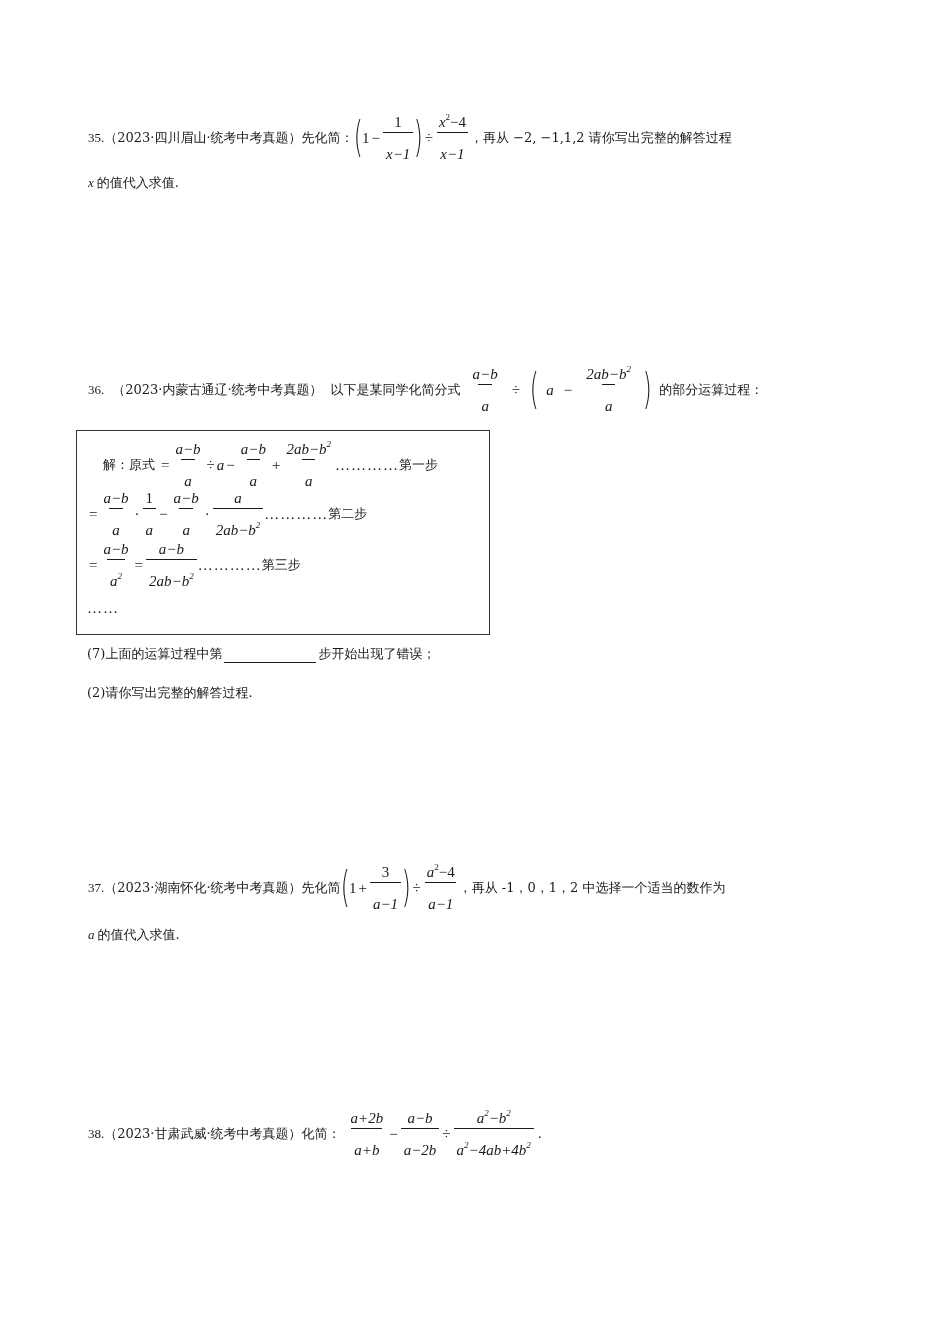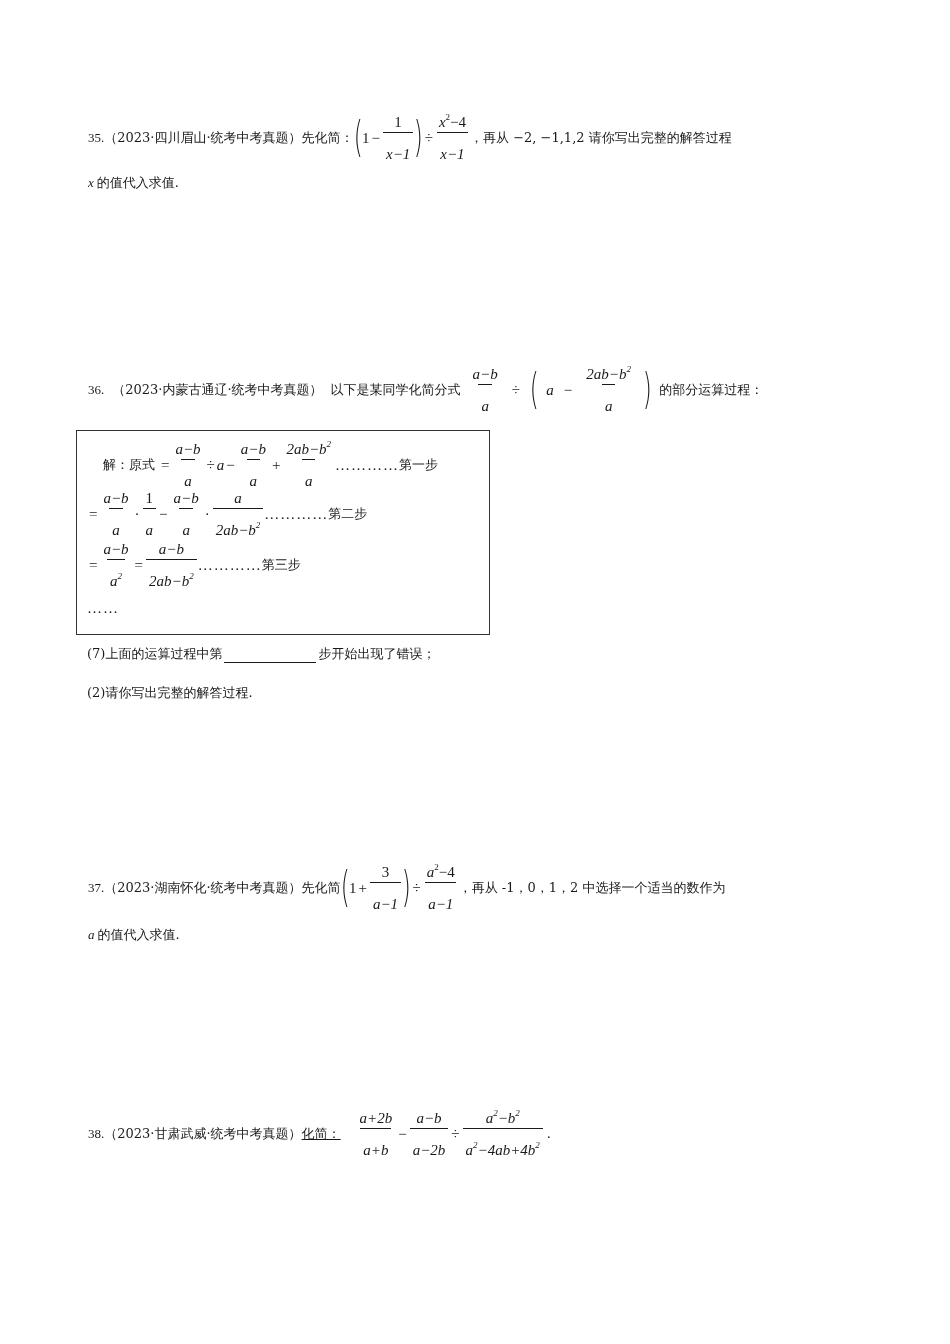--- a/index.html
+++ b/index.html
@@ -171,21 +171,21 @@
   <span class="txt">，再从 -1，0，1，2 中选择一个适当的数作为</span>
 </div>
 <div class="line" style="left:88px; top:925px;">
   <span class="txt var">a</span>
   <span class="txt" style="margin-left:3px;">的值代入求值.</span>
 </div>
 
 <div class="line" style="left:88px; top:1112px; height:44px;">
   <span class="txt num">38.</span>
   <span class="txt">（2023·甘肃武威·统考中考真题）</span>
-  <span class="txt" style="margin-right:15px;text-decoration:underline;">化简：</span>
+  <span class="txt" style="margin-right:6px;">化简：</span>
   <span class="frac">
     <span class="n i">a+2b</span>
     <span class="d i">a+b</span>
   </span>
   <span class="op">−</span>
   <span class="frac">
     <span class="n i">a−b</span>
     <span class="d i">a−2b</span>
   </span>
   <span class="op">÷</span>

